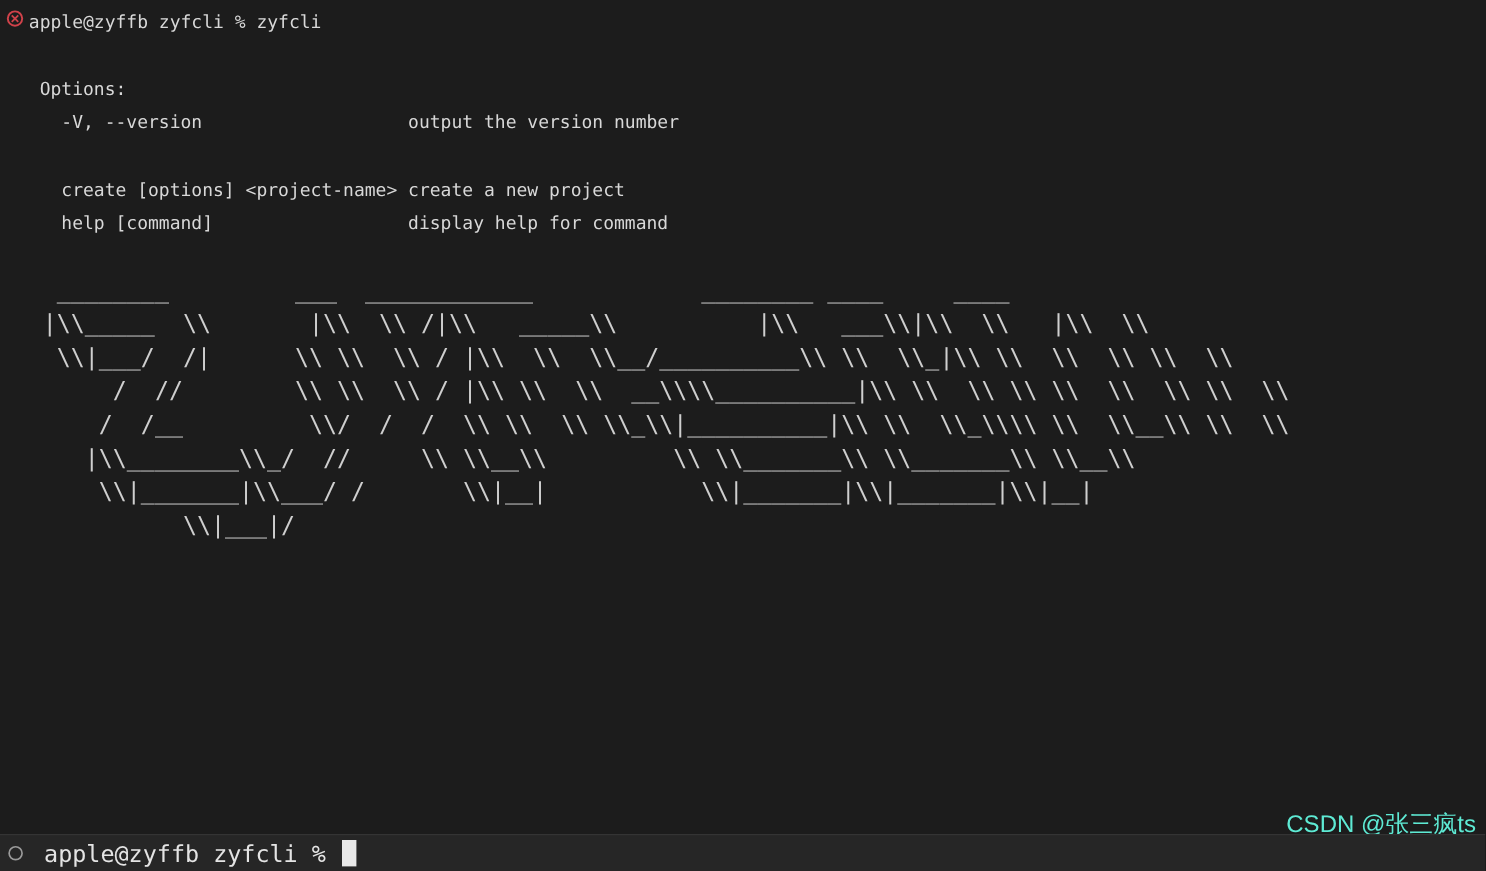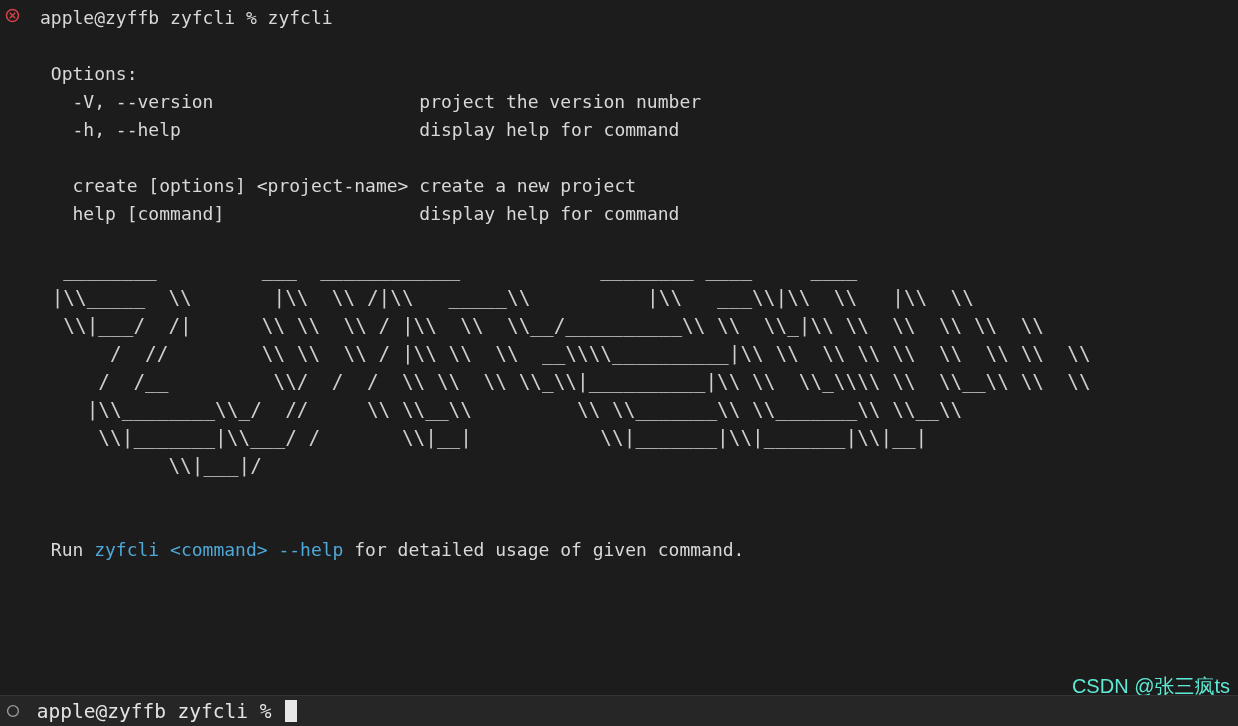--- a/index.html
+++ b/index.html
@@ -36,42 +36,42 @@
     right: 0;
     bottom: 30px;
     padding: 4px 0 0 0;
     box-sizing: border-box;
   }
 
   .term-line {
     display: block;
     white-space: pre;
     font-family: "DejaVu Sans Mono", "Liberation Mono", monospace;
-    font-size: 18px;
+    font-size: 15px;
     line-height: 28px;
     letter-spacing: 0px;
     color: #d8d8d8;
-    padding-left: 40px;
+    padding-left: 24px;
     height: 28px;
   }
 
   .term-line.blank { color: transparent; }
 
   .c-cyan  { color: #4fa8d8; }
   .c-white { color: #d8d8d8; }
 
   
   #ascii-banner {
     display: block;
     white-space: pre;
     font-family: "DejaVu Sans Mono", "Liberation Mono", monospace;
     font-size: 19.4px;
     line-height: 28px;
     color: #cfcfcf;
-    padding-left: 40px;
+    padding-left: 24px;
     margin: 0;
   }
 
   
   #bottom-bar {
     position: absolute;
     left: 0;
     right: 0;
     bottom: 0;
     height: 30px;
@@ -129,23 +129,22 @@
         <path d="M4.8 4.8 L10.2 10.2 M10.2 4.8 L4.8 10.2" stroke="#d0424a" stroke-width="1.5"></path>
       </svg>
     </span>
     <div class="term-line">apple@zyffb zyfcli % zyfcli</div>
 
 
     <div class="term-line blank"> </div>
 
     <div class="term-line"> Options:</div>
 
-    <div class="term-line"><span>   -V, --version</span><span>                   </span><span>project the version number</span></div>
+    <div class="term-line"><span>   -V, --version</span><span>                   </span><span>output the version number</span></div>
 
-    <div class="term-line"><span>   -h, --help</span><span>                      </span><span>display help for command</span></div>
 
     <div class="term-line blank"> </div>
 
 
     <div class="term-line"><span>   create [options] &lt;project-name&gt;</span><span> </span><span>create a new project</span></div>
 
 
     <div class="term-line"><span>   help [command]</span><span>                  </span><span>display help for command</span></div>
 
     <div class="term-line blank"> </div>
@@ -155,21 +154,20 @@
   \\|___/  /|      \\ \\  \\ / |\\  \\  \\__/__________\\ \\  \\_|\\ \\  \\  \\ \\  \\
       /  //        \\ \\  \\ / |\\ \\  \\  __\\\\__________|\\ \\  \\ \\ \\  \\  \\ \\  \\
      /  /__         \\/  /  /  \\ \\  \\ \\_\\|__________|\\ \\  \\_\\\\ \\  \\__\\ \\  \\
     |\\________\\_/  //     \\ \\__\\         \\ \\_______\\ \\_______\\ \\__\\
      \\|_______|\\___/ /       \\|__|           \\|_______|\\|_______|\\|__|
            \\|___|/</pre>
 
     <div class="term-line blank"> </div>
     <div class="term-line blank"> </div>
 
-    <div class="term-line"><span class="c-white"> Run </span><span class="c-cyan">zyfcli &lt;command&gt; --help</span><span class="c-white"> for detailed usage of given command.</span></div>
 
   </div>
 
   <div id="watermark">CSDN @张三疯ts</div>
 
   <div id="bottom-bar">
     <span class="gutter-mark">
       <svg width="14" height="14" viewBox="0 0 14 14" aria-hidden="true">
         <circle cx="7" cy="7" r="5.4" fill="none" stroke="#9a9a9a" stroke-width="1.4"></circle>
       </svg>

